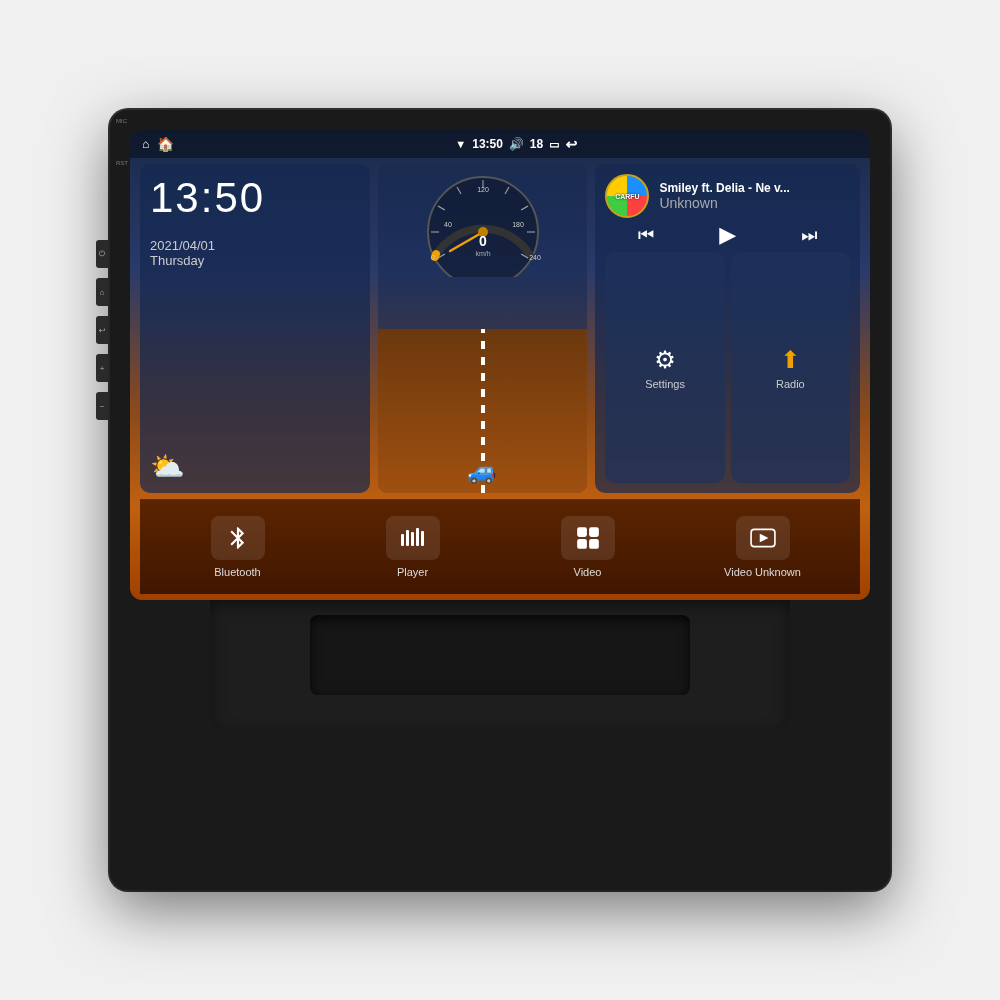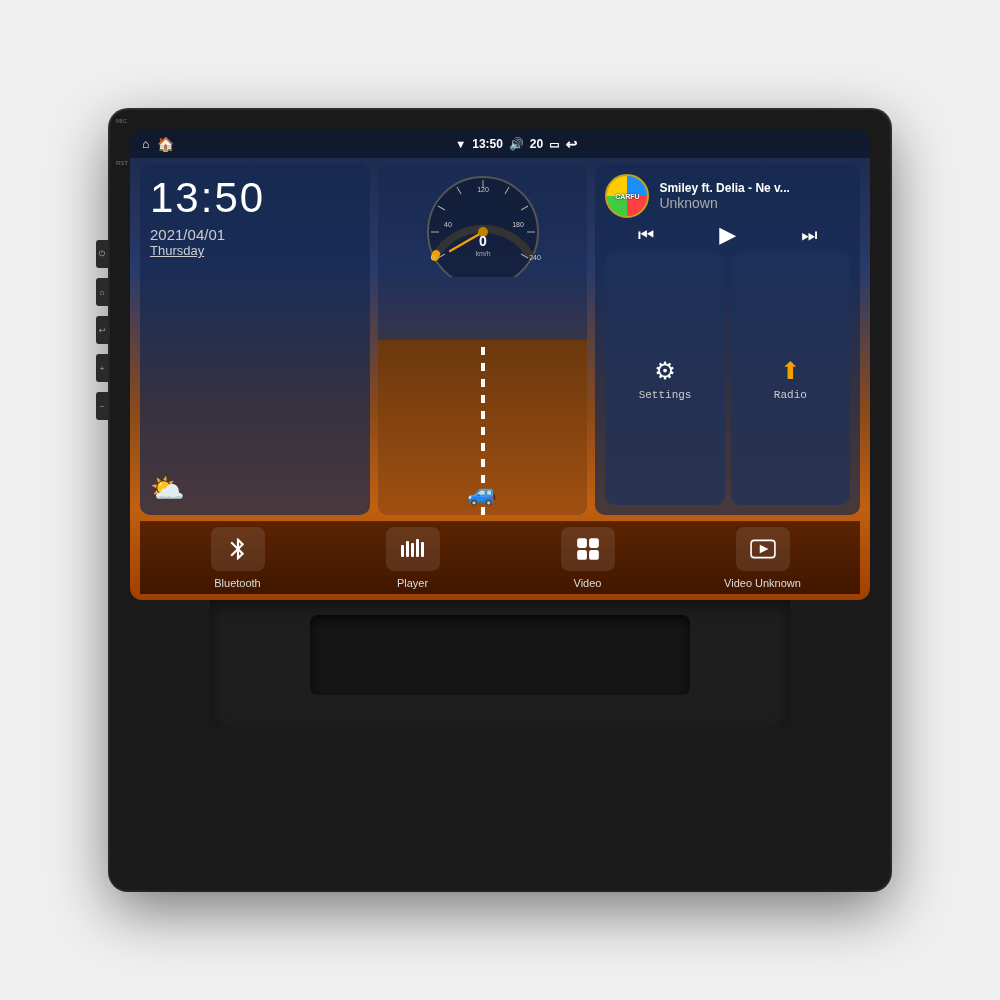--- a/index.html
+++ b/index.html
@@ -146,29 +146,28 @@
     }
 
     .clock-time {
       font-size: 42px;
       color: #fff;
       font-weight: 300;
       letter-spacing: 2px;
     }
 
     .clock-date {
-      font-size: 15px;
+      font-size: 13px;
       color: #ccc;
-      margin-top: 4px;
+      margin-top: 16px;
     }
 
     .clock-day {
       font-size: 13px;
       color: #ccc;
-      text-decoration: underline;
     }
 
     .clock-weather {
       display: flex;
       align-items: center;
       gap: 6px;
       margin-top: 8px;
     }
 
     .weather-icon {
@@ -245,26 +244,25 @@
     }
 
     .settings-icon {
       font-size: 24px;
       color: #fff;
     }
 
     .settings-label {
       font-size: 11px;
       color: #ccc;
-      font-family: Liberation Mono, monospace;
     }
 
     
     .app-bar {
-      height: 73px;
+      height: 95px;
       background: linear-gradient(180deg, rgba(80,30,0,0.9) 0%, rgba(60,20,0,0.95) 100%);
       border-top: 1px solid rgba(255,255,255,0.1);
       display: flex;
       align-items: center;
       justify-content: space-around;
       padding: 0 10px;
       flex-shrink: 0;
     }
 
     .app-item {
@@ -383,21 +381,21 @@
 
       <div class="status-bar">
         <div class="status-bar-left">
           <span class="status-icon">⌂</span>
           <span class="status-icon" style="font-size:14px;">🏠</span>
         </div>
         <div class="status-bar-center">
           <span style="font-size:11px;">▼</span>
           <span>13:50</span>
           <span>🔊</span>
-          <span>20</span>
+          <span>18</span>
           <span style="font-size:11px;">▭</span>
           <span style="font-size:14px;">↩</span>
         </div>
         <div class="status-bar-right"></div>
       </div>
 
       <div class="main-content">
 
         <div class="top-row">
 

